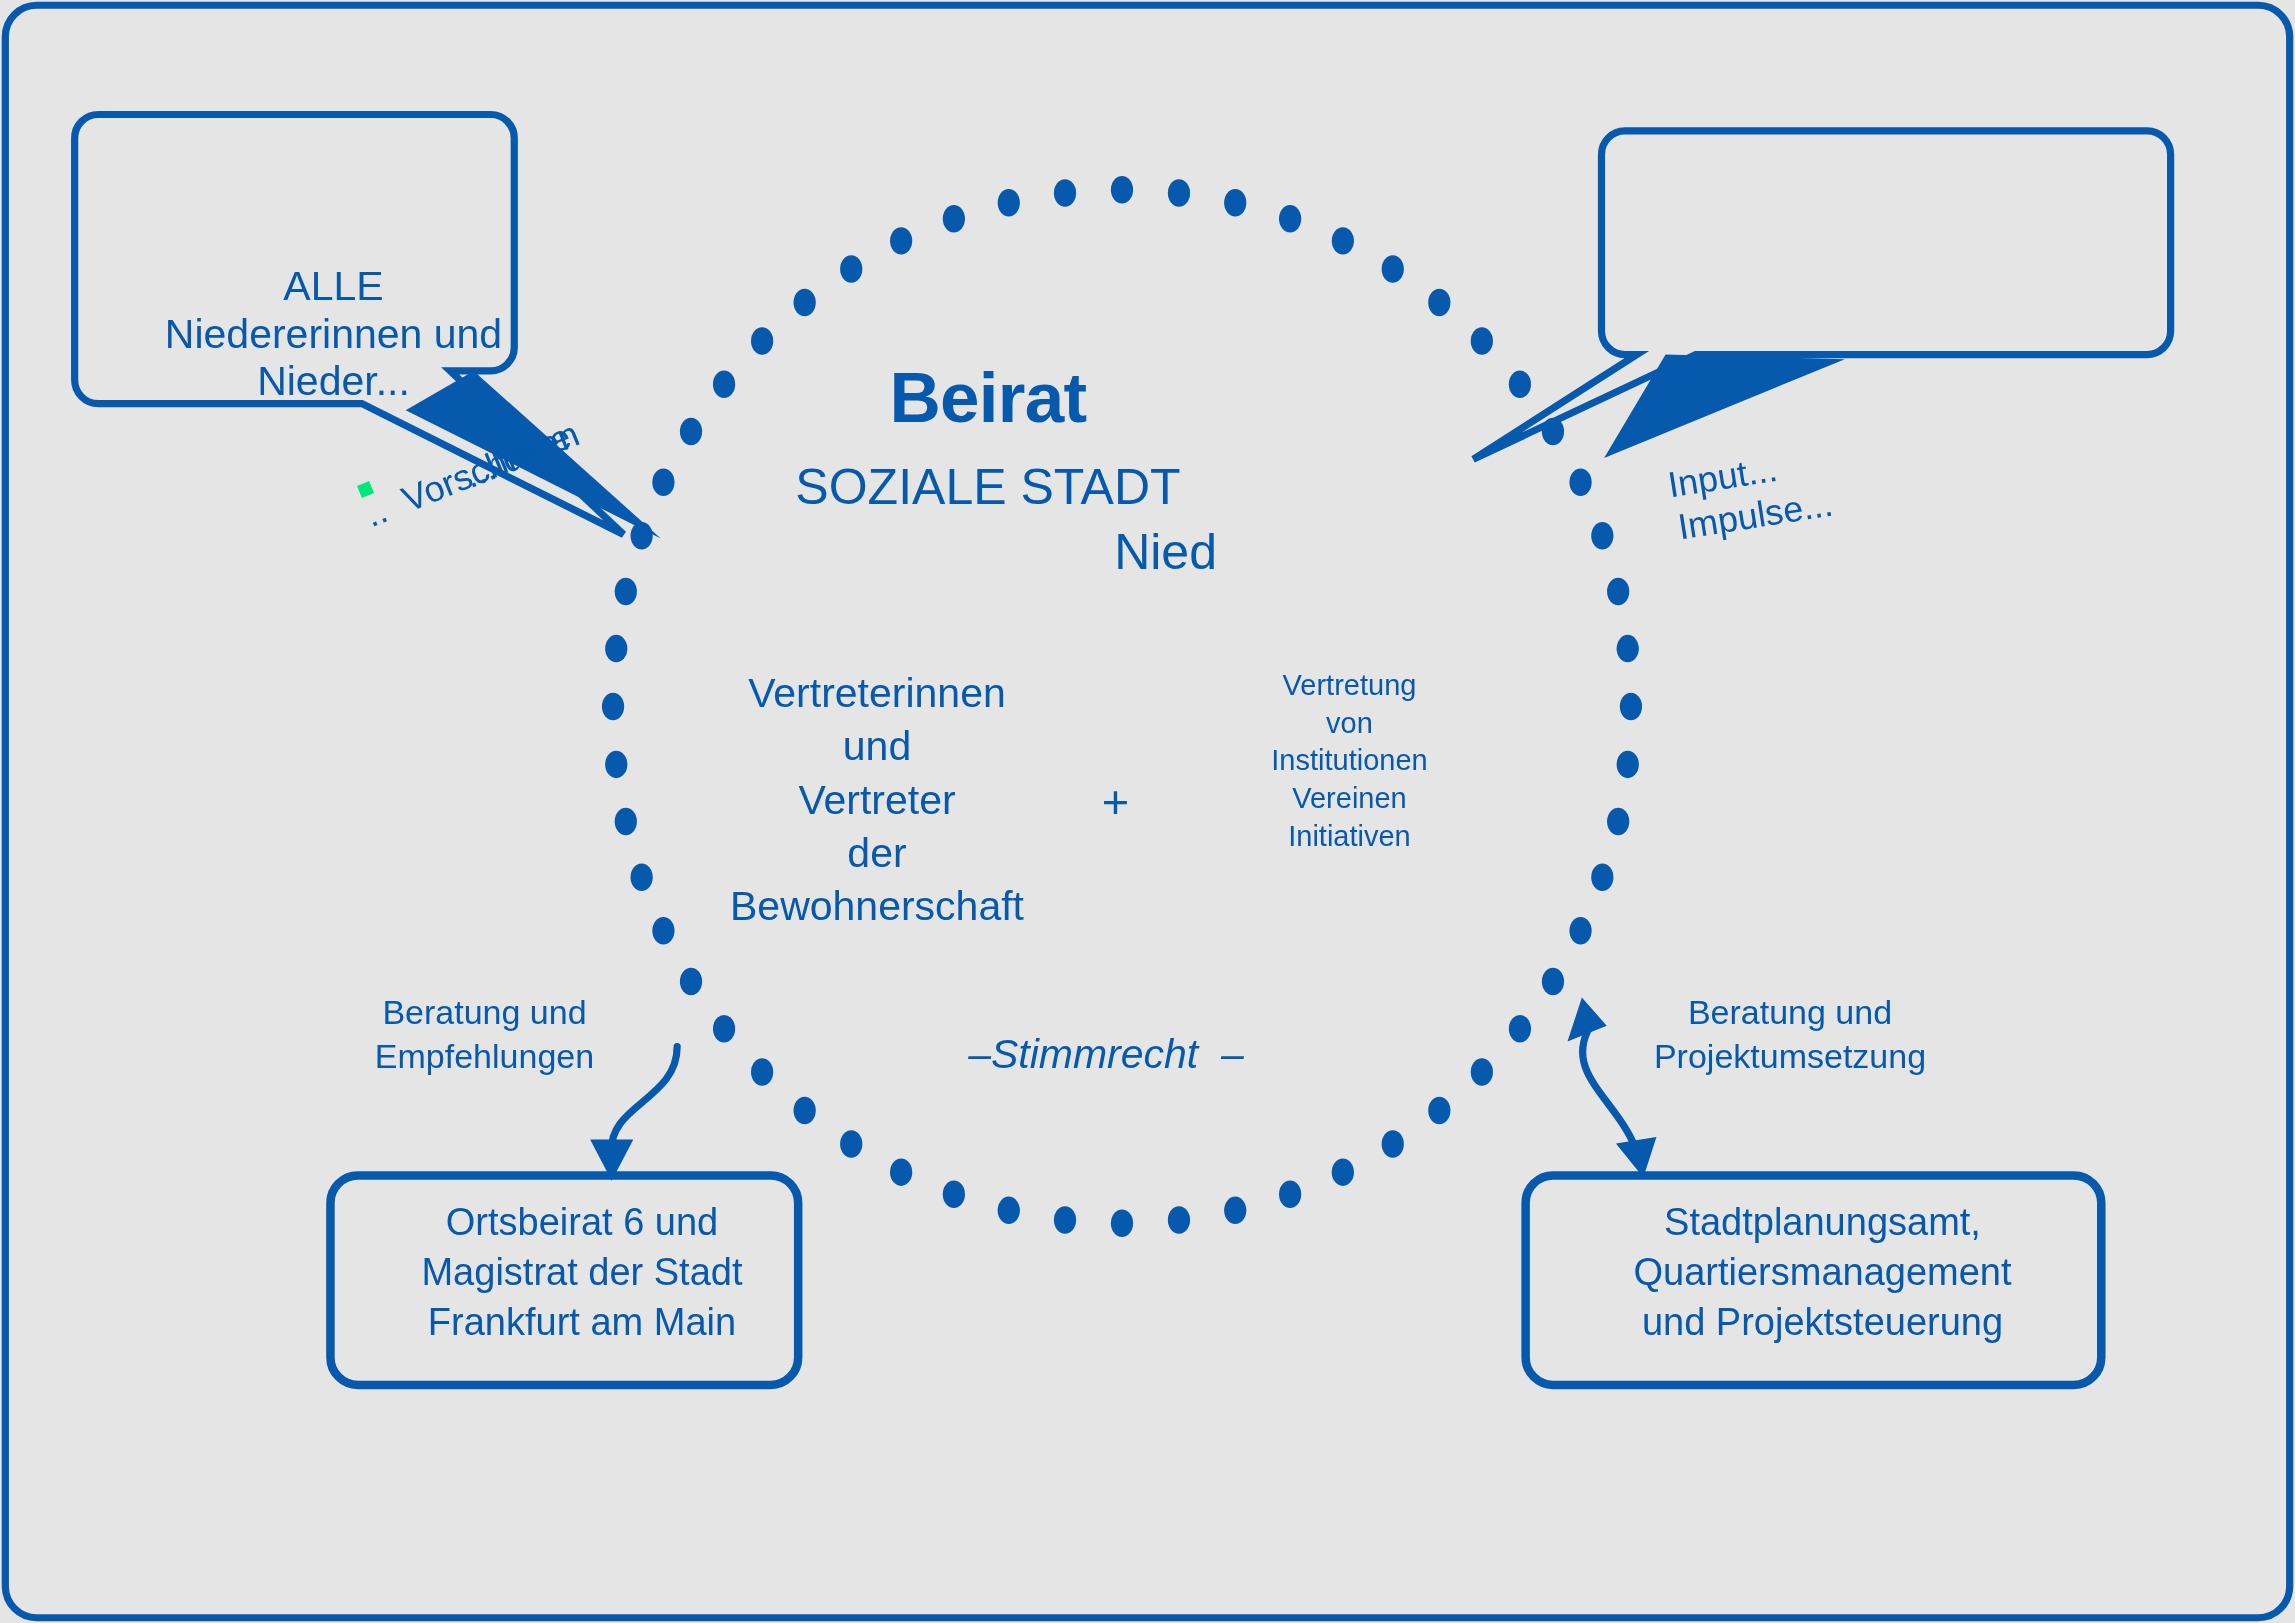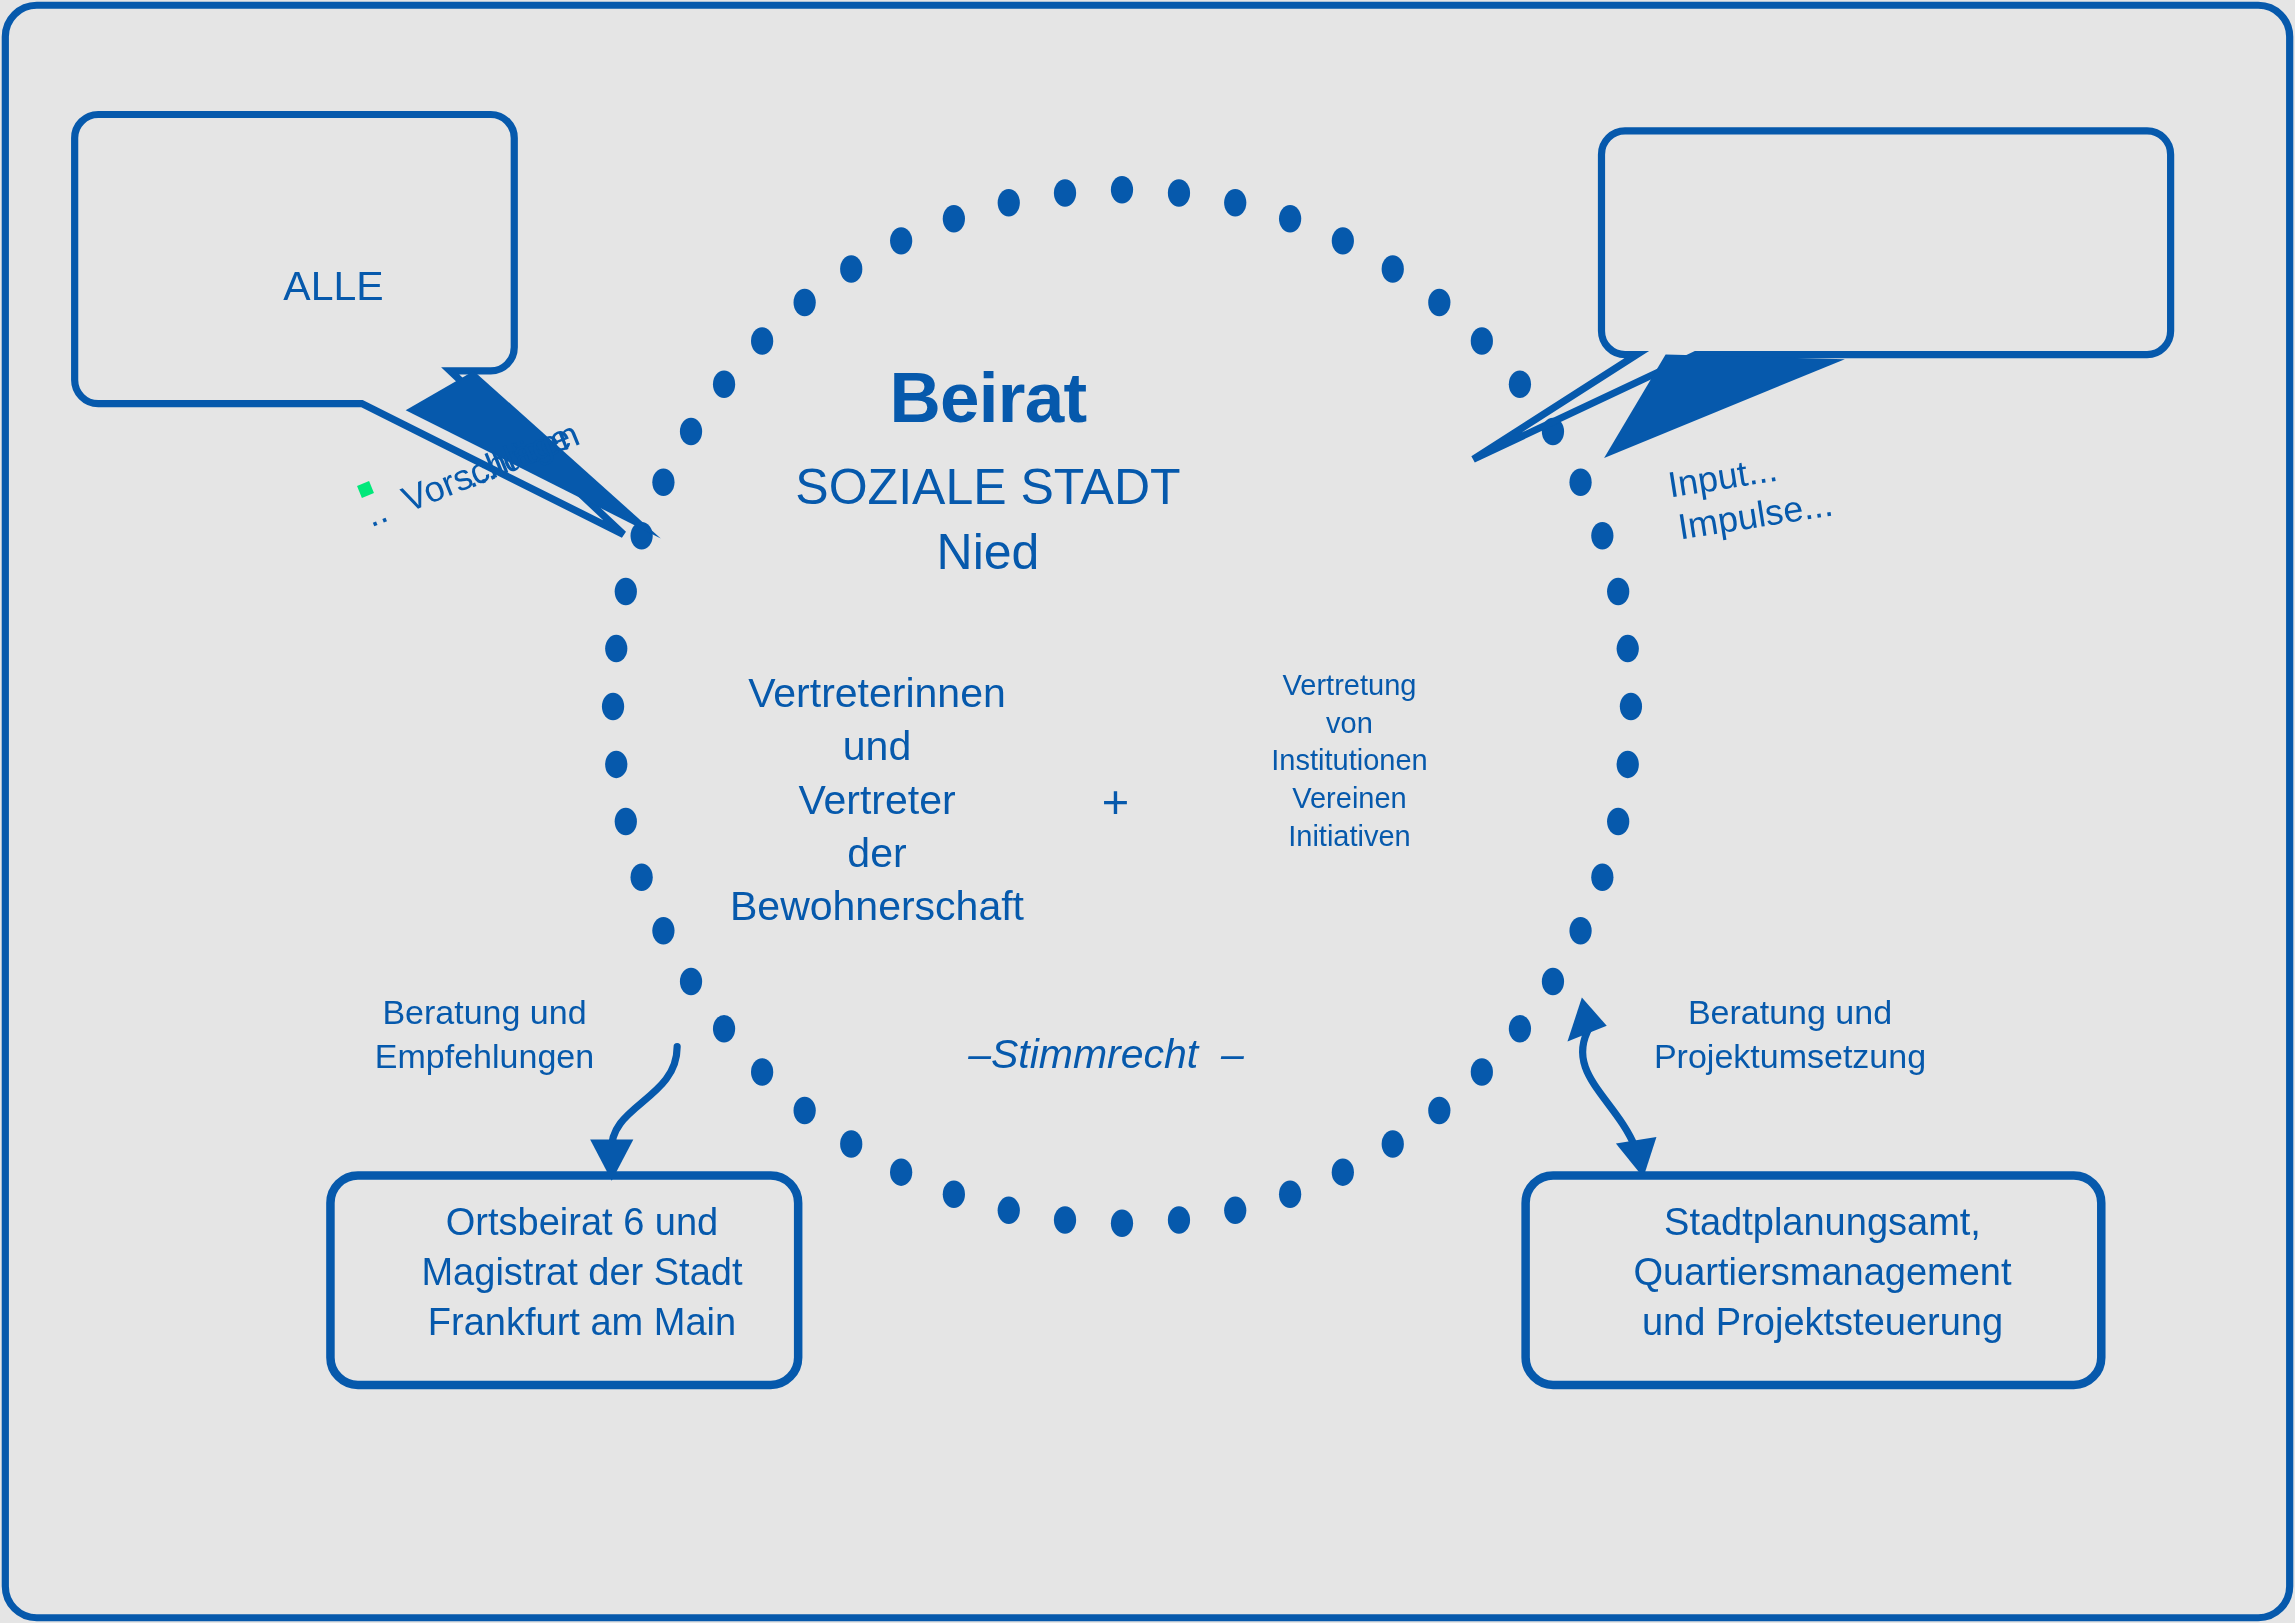--- a/index.html
+++ b/index.html
@@ -58,20 +58,21 @@
   }
   #circle-sub1 {
     left: 759px; top: 458px;
     width: 458px;
     font-size: 50px;
   }
   #circle-sub2 {
     left: 759px; top: 523px;
     width: 458px;
     font-size: 50px;
+    text-align: right;
   }
   #col-left {
     left: 694px; top: 667px;
     width: 366px;
     font-size: 41px;
     line-height: 1.3;
   }
   #col-plus {
     left: 1076px; top: 775px;
     width: 79px;
@@ -262,21 +263,22 @@
     <path d="M 2430 1570 C 2390 1640, 2470 1680, 2500 1755" fill="none" stroke="#0659ac" stroke-width="11" stroke-linecap="round"></path>
     <path d="M 2418 1525 L 2396 1592 L 2456 1568 Z" fill="#0659ac"></path>
     <path d="M 2512 1800 L 2470 1748 L 2532 1738 Z" fill="#0659ac"></path>
 
     <rect x="505" y="1797" width="715" height="320" rx="42" ry="42" fill="none" stroke="#0659ac" stroke-width="13"></rect>
 
     <rect x="2332" y="1797" width="880" height="320" rx="42" ry="42" fill="none" stroke="#0659ac" stroke-width="13"></rect>
   </svg>
 
   <div class="txt" id="bubble-alle-text">
-    <span class="first-line">ALLE</span>
+    <span class="first-line">ALLE</span><span>Niedererinnen und
+Nieder...</span>
   </div>
 
 
   <div class="txt" id="circle-sub1">SOZIALE STADT</div>
   <div class="txt" id="circle-title">Beirat</div>
   <div class="txt" id="circle-sub2">Nied</div>
 
   <div class="txt" id="col-left">Vertreterinnen
 und
 Vertreter

